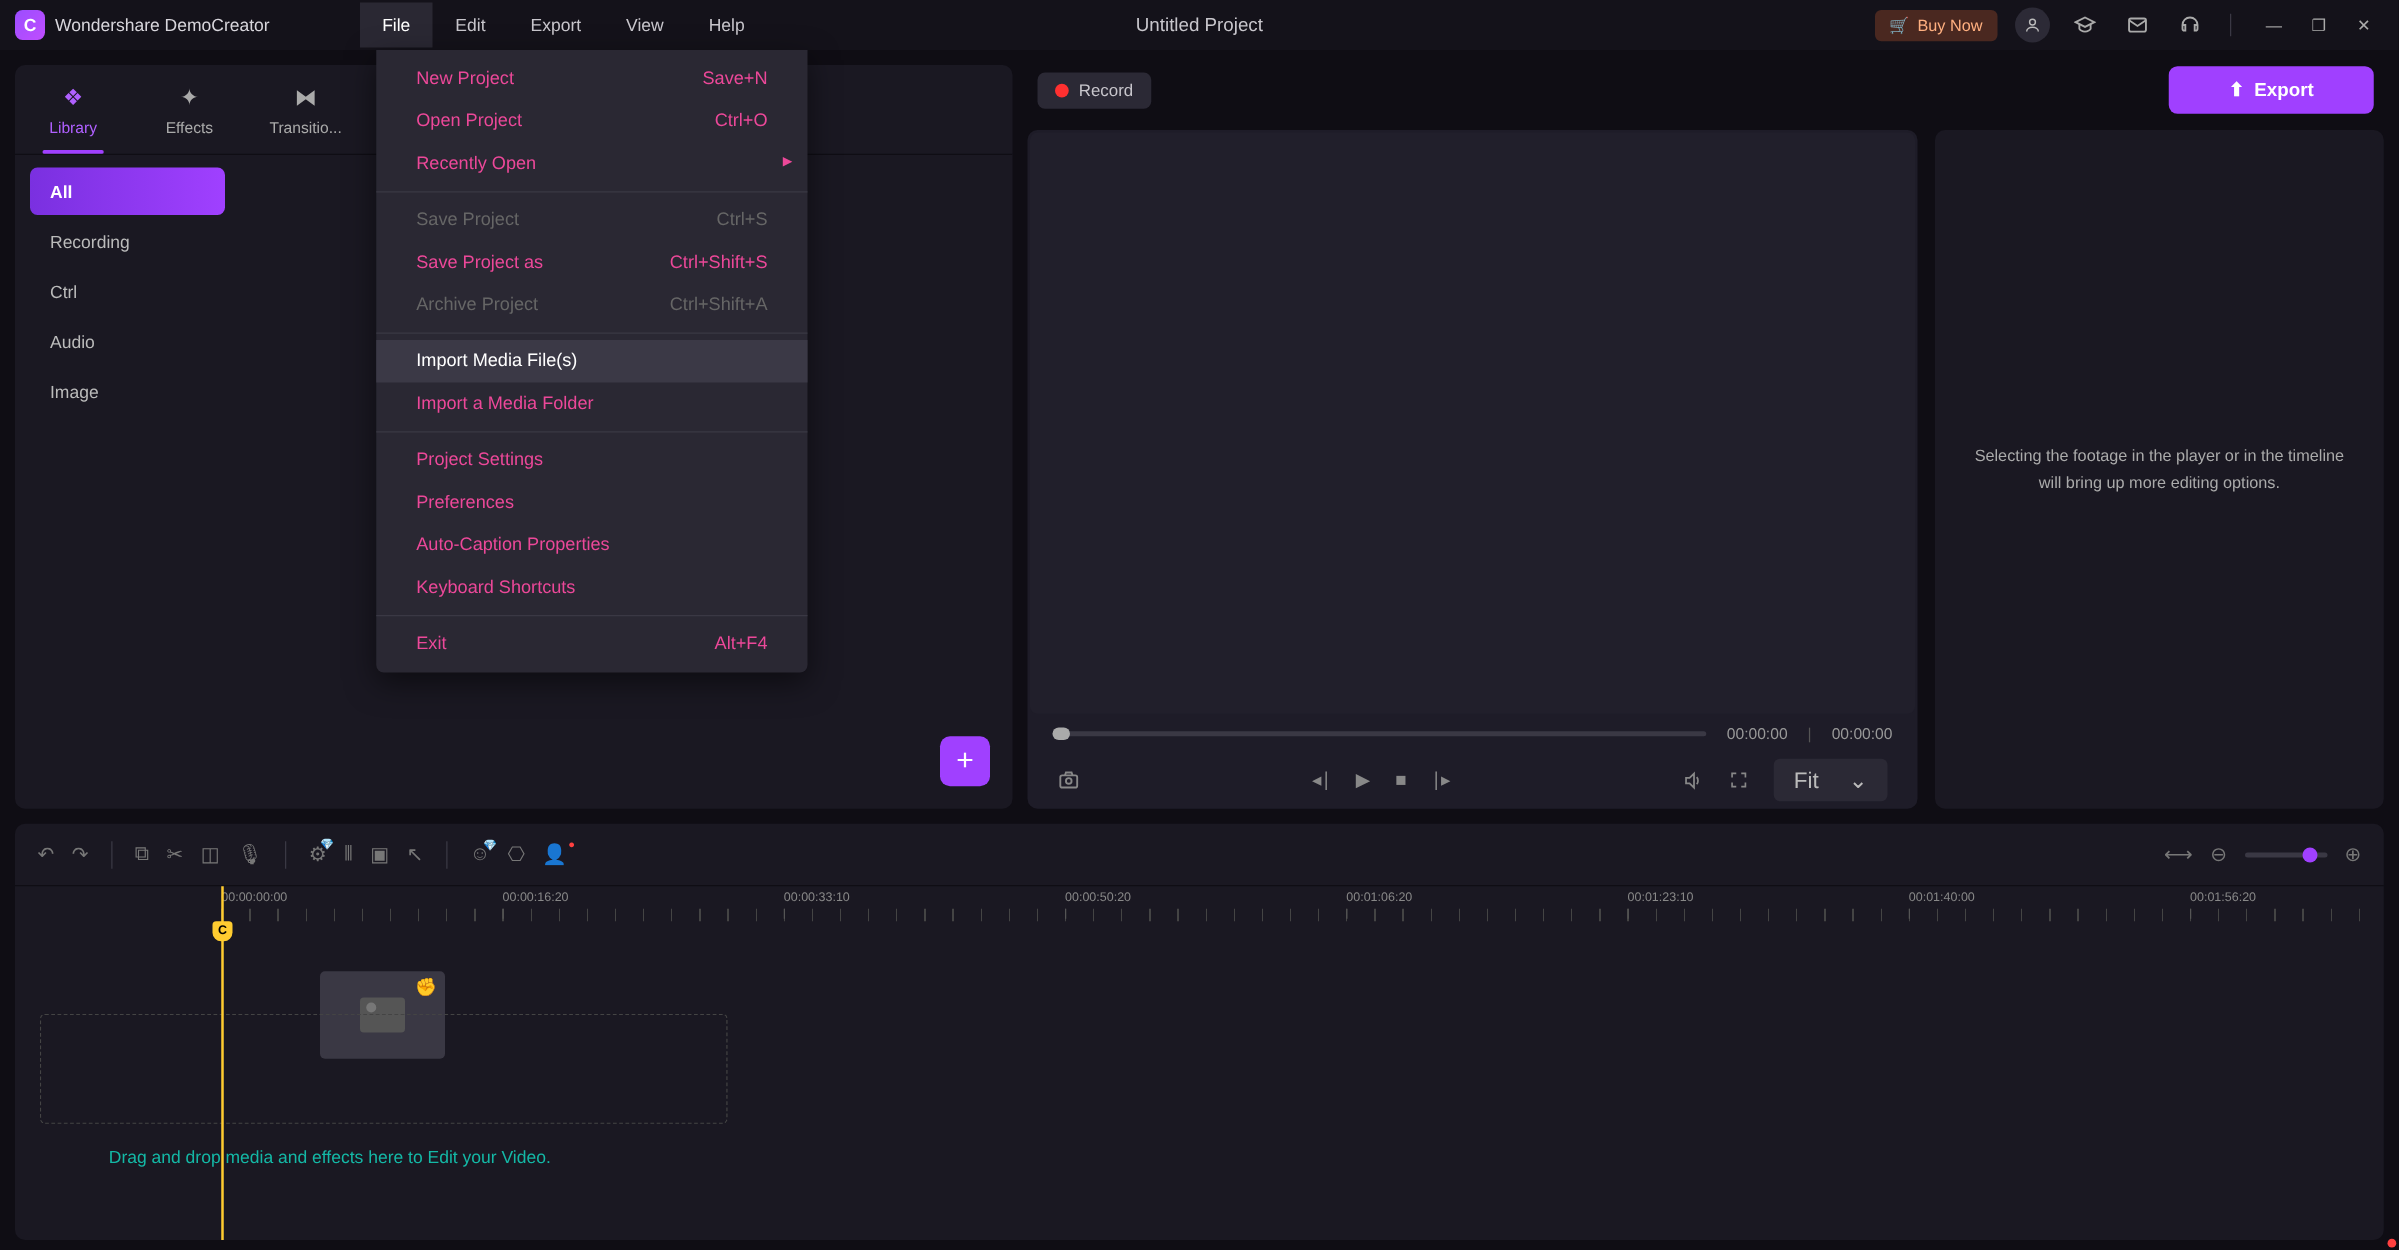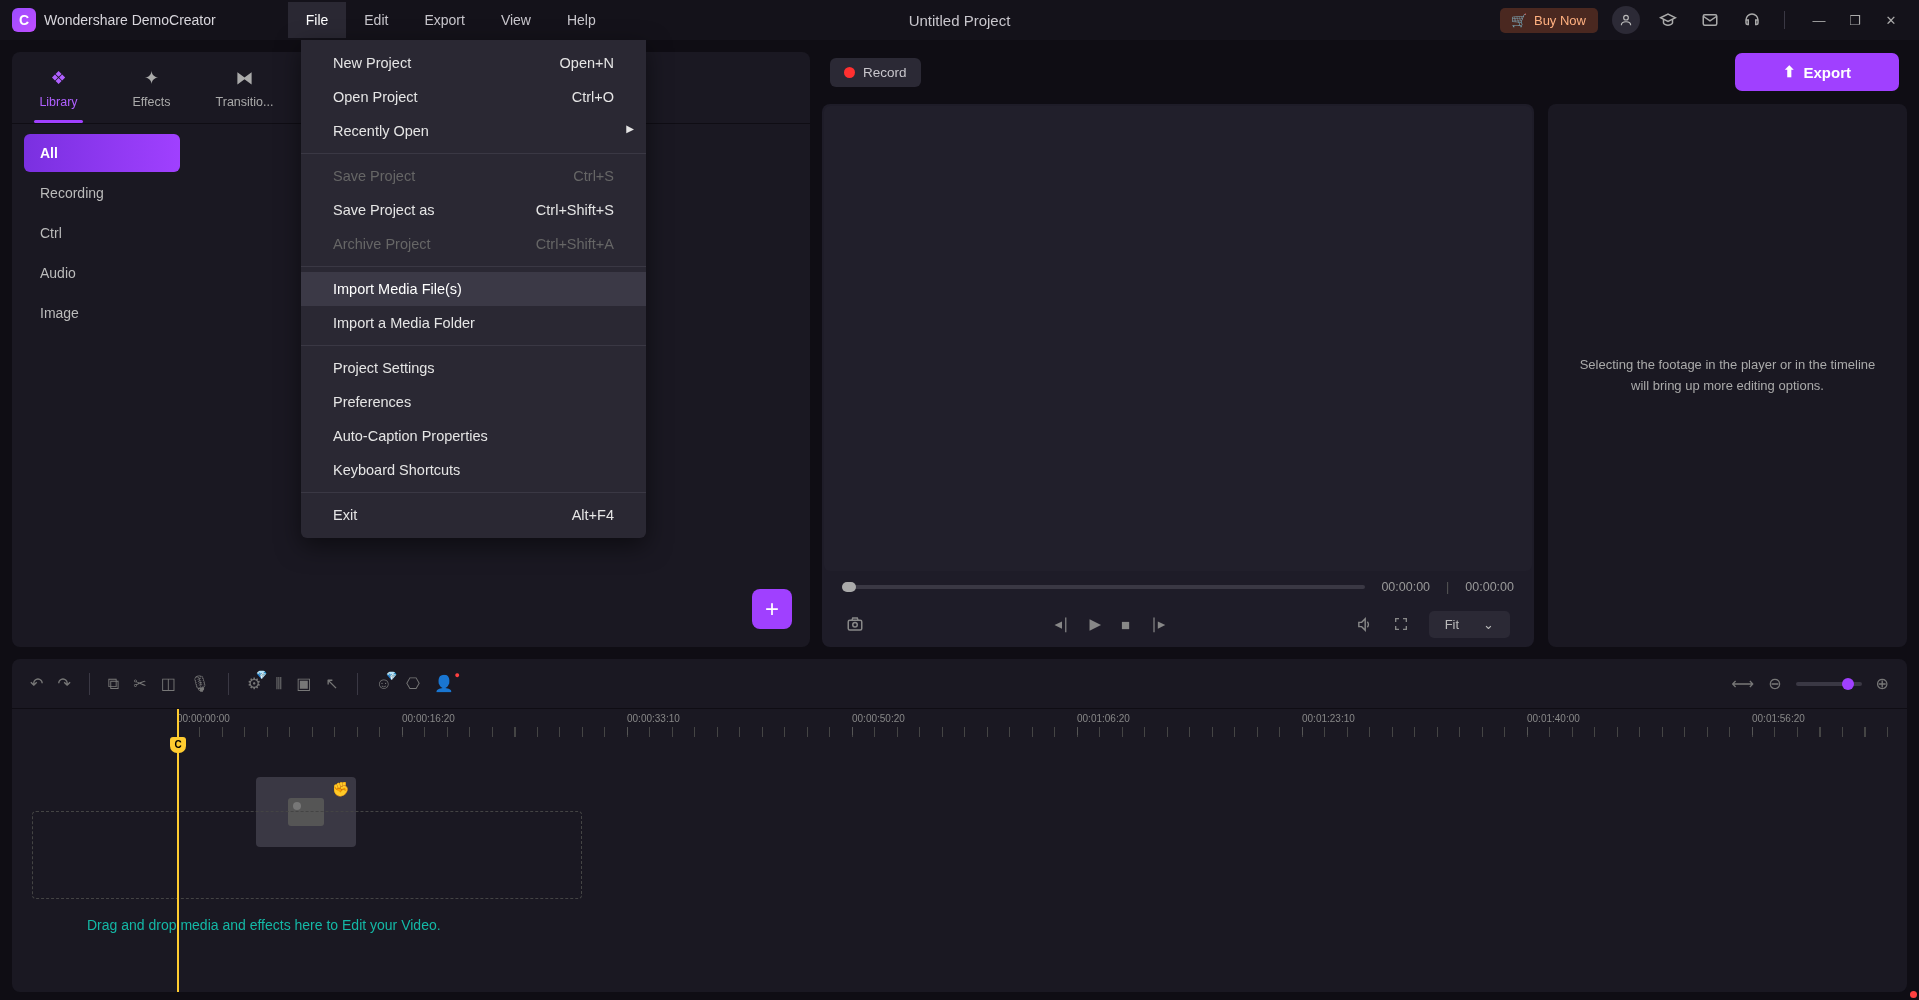--- a/index.html
+++ b/index.html
@@ -18,21 +18,21 @@
 .buy-btn { background: #4a2820; color: #ffb080; padding: 5px 12px; border-radius: 5px; font-size: 13px; display: flex; align-items: center; gap: 6px; }
 .icon-btn { width: 28px; height: 28px; display: flex; align-items: center; justify-content: center; color: #999; cursor: pointer; position: relative; }
 .avatar-btn { width: 28px; height: 28px; border-radius: 50%; background: #2c2a36; display: flex; align-items: center; justify-content: center; }
 .dot-red { width: 7px; height: 7px; background: #ff4040; border-radius: 50%; position: absolute; bottom: 2px; right: 2px; }
 .divider-v { width: 1px; height: 18px; background: #3a3844; margin: 0 4px; }
 .window-ctrl { display: flex; gap: 4px; }
 .window-ctrl span { width: 32px; text-align: center; font-size: 13px; color: #aaa; cursor: pointer; }
 
 
 .dropdown { position: absolute; top: 40px; left: 301px; width: 345px; background: #2a2833; border-radius: 0 0 6px 6px; box-shadow: 0 8px 24px rgba(0,0,0,.5); padding: 6px 0; z-index: 100; }
-.dd-item { display: flex; justify-content: space-between; padding: 9px 32px; font-size: 14.5px; color: #e5e5e5; cursor: pointer; position: relative; }
+.dd-item { display: flex; justify-content: space-between; padding: 9px 32px; font-size: 14.5px; color: #ec4899; cursor: pointer; position: relative; }
 .dd-item.disabled { color: #666; }
 .dd-item.hover { background: #3b3946; color: #fff; }
 .dd-sep { height: 1px; background: #3a3844; margin: 5px 0; }
 .dd-arrow { position: absolute; right: 12px; font-size: 10px; }
 
 
 .upper { display: flex; height: 607px; gap: 12px; padding: 12px 12px 0 12px; }
 .media-panel { width: 798px; background: #1a1822; border-radius: 8px; display: flex; flex-direction: column; overflow: hidden; }
 .tab-row { display: flex; height: 72px; border-bottom: 1px solid #0f0d14; }
 .tab { flex: 0 0 auto; width: 93px; display: flex; flex-direction: column; align-items: center; justify-content: center; gap: 6px; font-size: 12.5px; color: #aaa; cursor: pointer; position: relative; }
@@ -54,21 +54,21 @@
 .preview-body { flex: 1; display: flex; gap: 14px; }
 .player { width: 712px; background: #1e1c28; border-radius: 8px; display: flex; flex-direction: column; }
 .player-canvas { flex: 1; background: #211f2b; margin: 2px; border-radius: 6px; }
 .player-scrub { height: 28px; display: flex; align-items: center; padding: 0 20px; gap: 16px; }
 .scrub-track { flex: 1; height: 4px; background: #3a3844; border-radius: 2px; position: relative; }
 .scrub-knob { width: 14px; height: 10px; background: #aaa; border-radius: 5px; position: absolute; left: 0; top: -3px; }
 .time-text { font-size: 12.5px; color: #999; }
 .player-controls { height: 46px; display: flex; align-items: center; padding: 0 24px; gap: 20px; }
 .spacer { flex: 1; }
 .pc-icon { color: #888; cursor: pointer; font-size: 15px; }
-.fit-select { background: #2b2935; padding: 6px 16px; border-radius: 5px; display: flex; align-items: center; gap: 24px; font-size: 13px; color: #bbb; cursor: pointer; }
+.fit-select { background: #2b2935; padding: 6px 16px; border-radius: 5px; display: flex; align-items: center; gap: 24px; font-size: 18px; color: #bbb; cursor: pointer; }
 
 .props-panel { flex: 1; background: #1a1822; border-radius: 8px; display: flex; align-items: center; justify-content: center; padding: 24px; }
 .props-hint { text-align: center; color: #aaa; font-size: 13px; line-height: 1.55; }
 
 
 .timeline { height: 333px; margin: 12px; background: #1a1822; border-radius: 8px; display: flex; flex-direction: column; }
 .tl-toolbar { height: 50px; display: flex; align-items: center; padding: 0 18px; gap: 14px; border-bottom: 1px solid #0f0d14; }
 .tl-tool { color: #777; cursor: pointer; font-size: 16px; position: relative; }
 .tl-sep { width: 1px; height: 22px; background: #3a3844; margin: 0 4px; }
 .gem { position: absolute; top: -4px; right: -6px; font-size: 9px; }
@@ -145,21 +145,21 @@
       <span>—</span>
       <span>❐</span>
       <span>✕</span>
     </div>
   </div>
 </div>
 
 <div class="dropdown">
   <div class="dd-item">
       <span>New Project</span>
-      <span>Open+N</span>
+      <span>Save+N</span>
     </div>
   <div class="dd-item">
       <span>Open Project</span>
       <span>Ctrl+O</span>
     </div>
   <div class="dd-item">
       <span>Recently Open</span>
       <span class="dd-arrow">▶</span>
     </div>
   <div class="dd-sep"></div>

